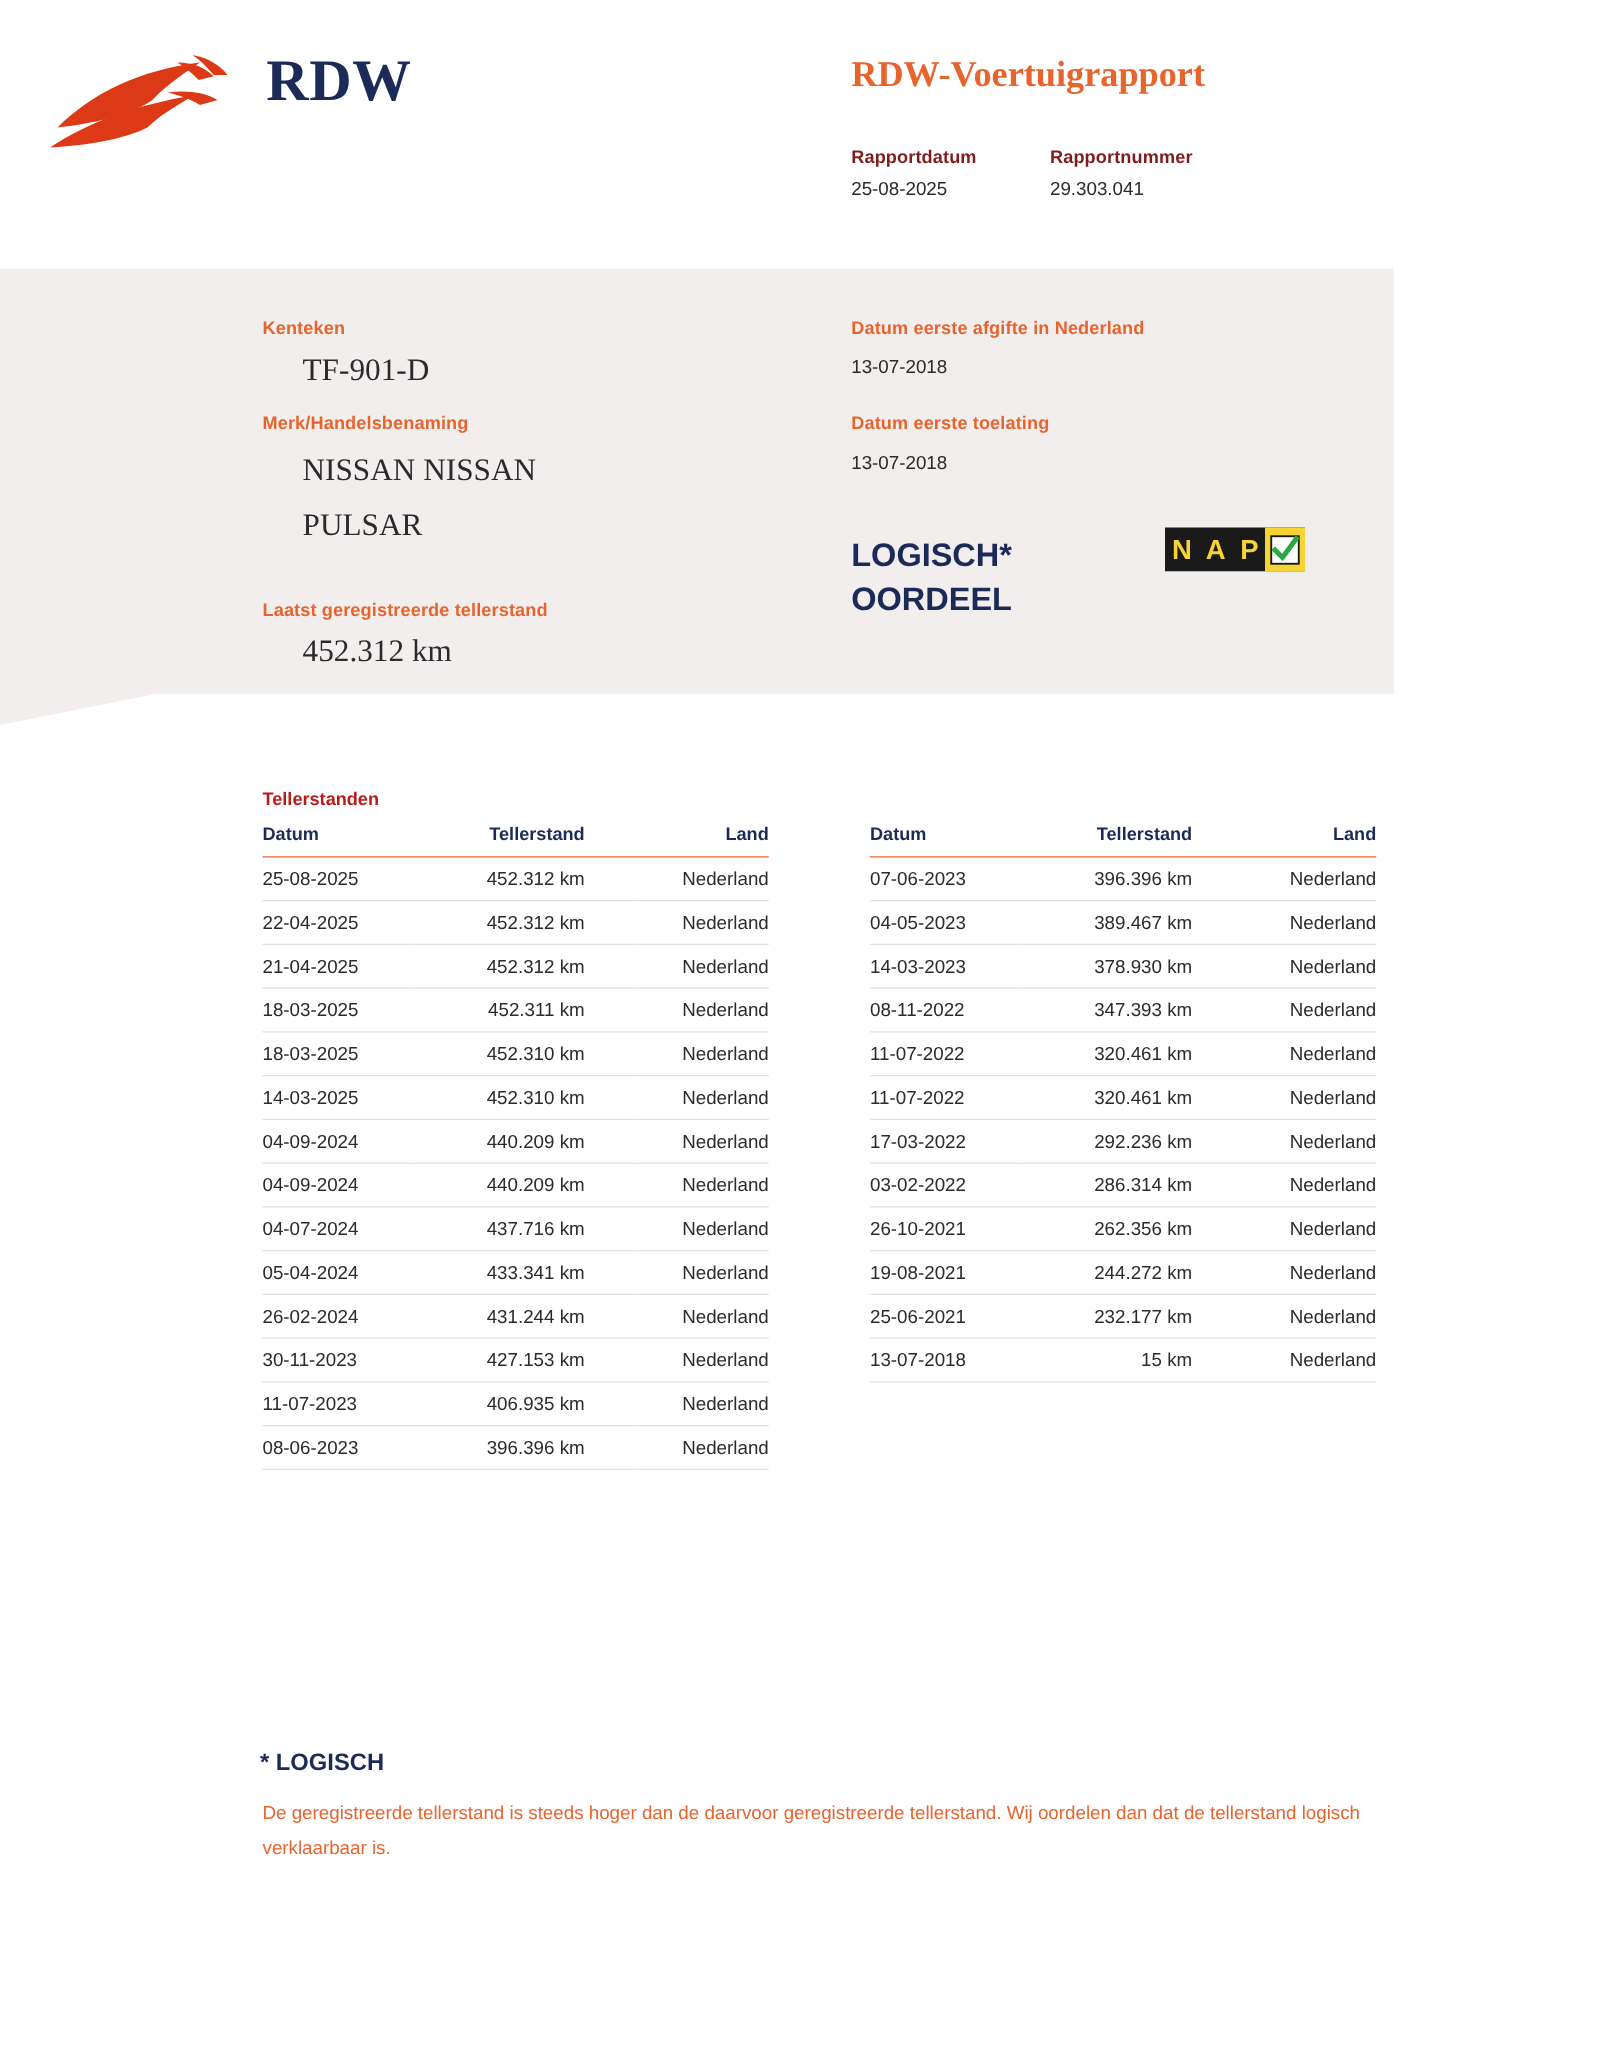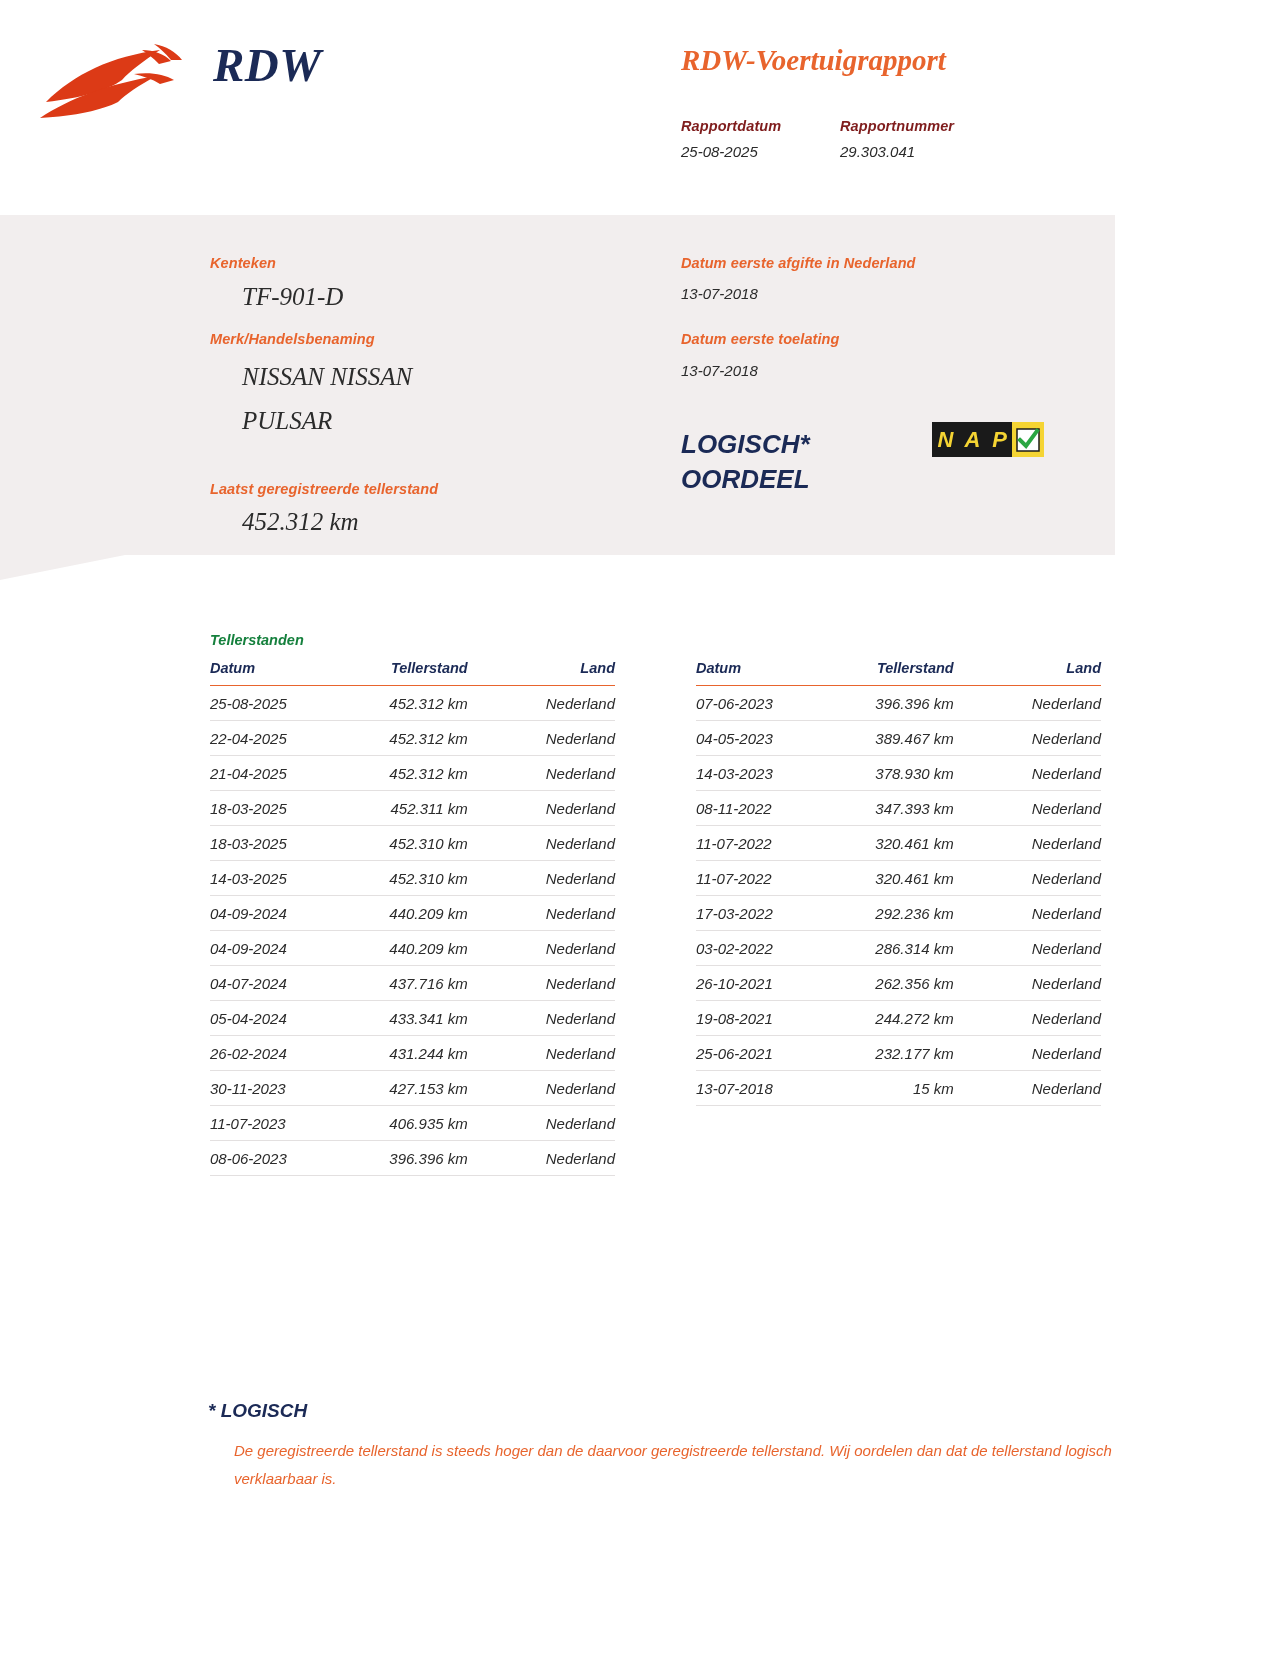--- a/index.html
+++ b/index.html
@@ -9,21 +9,20 @@
     width: 1280px;
     height: 1655px;
     background: #ffffff;
     font-family: "Liberation Sans", sans-serif;
   }
   .page {
     position: relative;
     width: 1280px;
     height: 1655px;
     overflow: hidden;
-    font-style: italic;
   }
 
   
   .header {
     position: relative;
     height: 215px;
   }
   .logo-mark {
     position: absolute;
     left: 38px;
@@ -171,21 +170,21 @@
     top: 632px;
     left: 0;
     width: 1280px;
   }
   .table-title {
     position: absolute;
     left: 210px;
     top: 0;
     font-size: 14.5px;
     font-weight: bold;
-    color: #15803d;
+    color: #b91c1c;
   }
   .tbl {
     position: absolute;
     border-collapse: collapse;
     font-size: 15px;
     color: #2b2b2b;
   }
   .tbl-left  { left: 210px; top: 28px; width: 405px; }
   .tbl-right { left: 696px; top: 28px; width: 405px; }
   .tbl th {
@@ -218,21 +217,20 @@
     color: #1b2a56;
   }
   .footnote-body {
     position: absolute;
     left: 210px;
     top: 1437px;
     width: 930px;
     font-size: 15px;
     line-height: 1.85;
     color: #e8642d;
-    margin-left: 24px;
   }
 </style>
 </head>
 <body>
 
 <div class="page">
 
   <div class="header">
 
     <div class="logo-mark">

